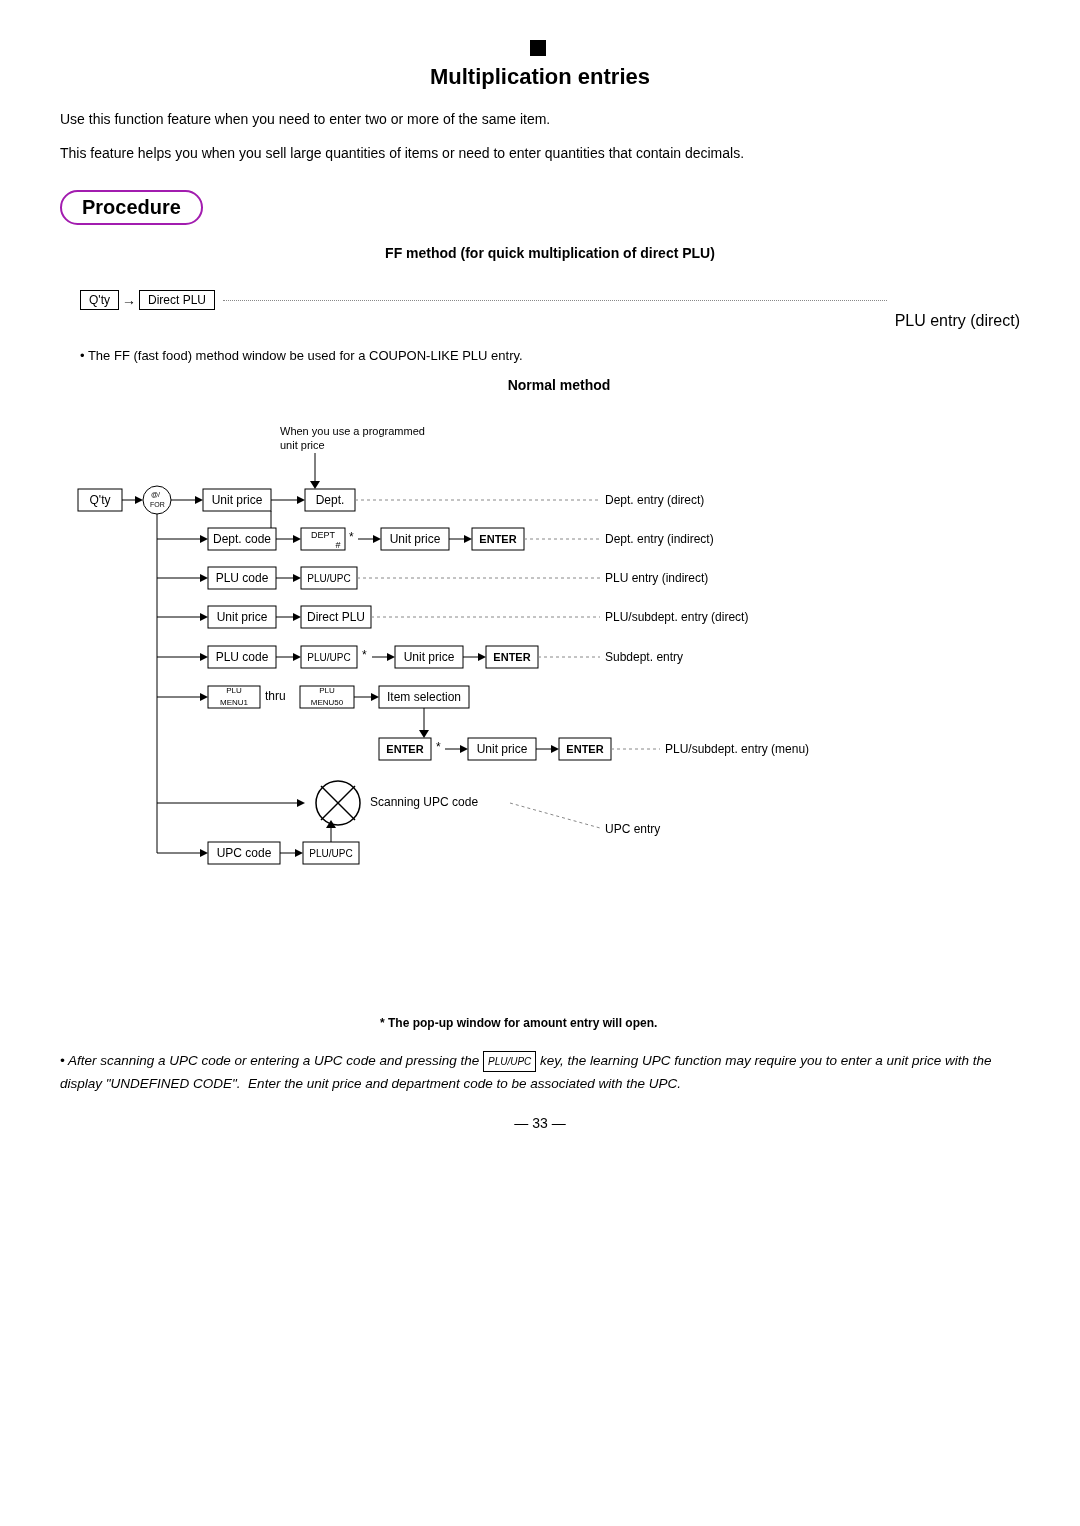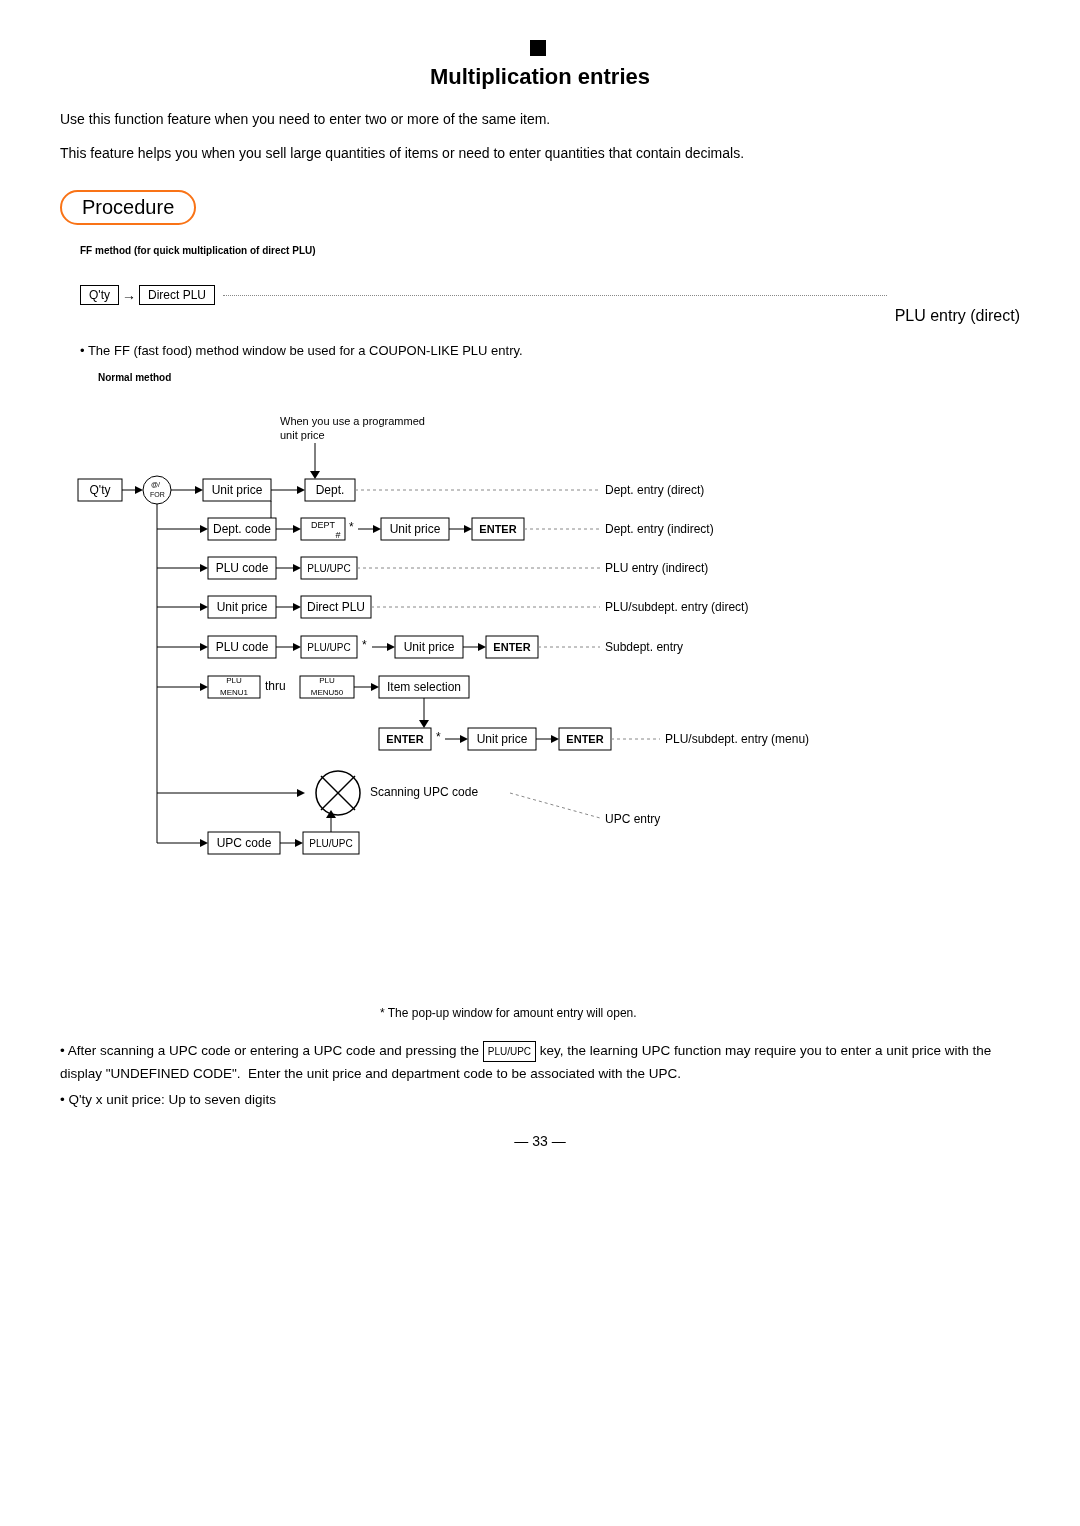--- a/index.html
+++ b/index.html
@@ -28,31 +28,32 @@
       background: #000;
       margin-right: 4px;
       flex-shrink: 0;
     }
     .intro-text {
       margin-bottom: 24px;
       line-height: 1.7;
     }
     .procedure-box {
       display: inline-block;
-      border: 2px solid #f97316;
+      border: 2px solid #a21caf;
       border-radius: 20px;
       padding: 4px 20px;
       font-size: 20px;
-      font-weight: normal;
+      font-weight: bold;
       margin-bottom: 20px;
     }
     .subheading {
       font-weight: bold;
       margin-bottom: 10px;
-      font-size: 10px;
+      font-size: 14px;
+      text-align: center;
     }
     .ff-section {
       margin-bottom: 18px;
       margin-left: 20px;
     }
     .flow-row {
       display: flex;
       align-items: center;
       gap: 0;
       margin-bottom: 6px;
@@ -97,20 +98,21 @@
     }
     .diagram-svg {
       width: 960px;
       height: 580px;
     }
     .popup-note {
       font-size: 12px;
       margin-left: 320px;
       margin-top: 4px;
       margin-bottom: 16px;
+      font-weight: bold;
     }
     .bullet-section {
       margin-top: 20px;
       line-height: 1.9;
     }
     .bullet-item {
       display: flex;
       align-items: flex-start;
       gap: 4px;
       margin-bottom: 2px;
@@ -374,24 +376,21 @@
 
   </svg>
 </div>
 
 
 <p class="popup-note">* The pop-up window for amount entry will open.</p>
 
 
 <div class="bullet-section">
   <div class="bullet-item">
-    <span style="font-size:13.5px; line-height:1.7;">• After scanning a UPC code or entering a UPC code and pressing the <span class="plu-upc-inline">PLU/UPC</span> key, the learning UPC function may require you to enter a unit price with the display "UNDEFINED CODE".&nbsp; Enter the unit price and department code to be associated with the UPC.</span>
-  </div>
-  <div class="bullet-item">
-    <span>• Q'ty x unit price: Up to seven digits</span>
+    <span style="font-size:13.5px; line-height:1.7;font-style:italic;">• After scanning a UPC code or entering a UPC code and pressing the <span class="plu-upc-inline">PLU/UPC</span> key, the learning UPC function may require you to enter a unit price with the display "UNDEFINED CODE".&nbsp; Enter the unit price and department code to be associated with the UPC.</span>
   </div>
 </div>
 
 
 <div class="page-number">— 33 —</div>
 
 
 
 
 </body></html>

